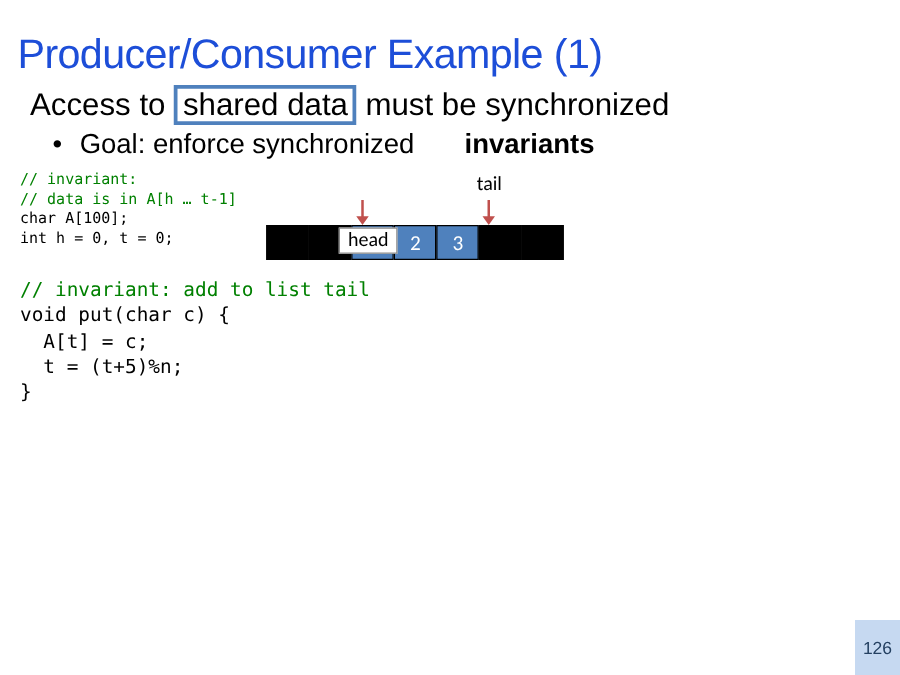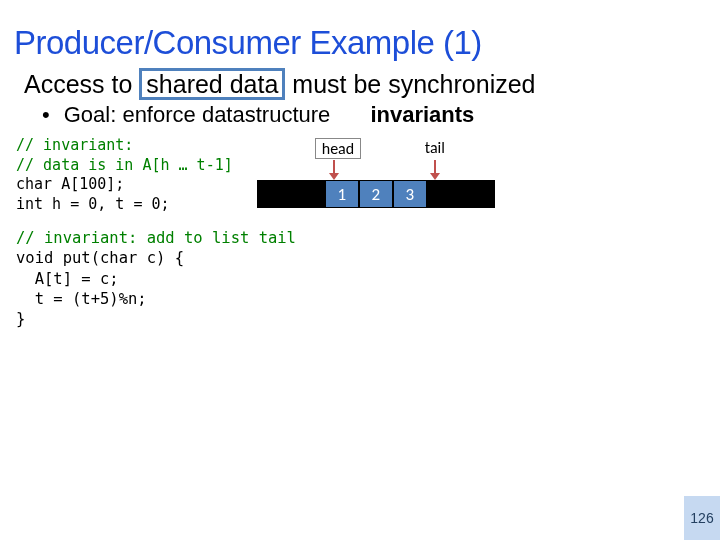--- a/index.html
+++ b/index.html
@@ -5,26 +5,26 @@
   * { box-sizing: border-box; margin: 0; padding: 0; }
   html, body { width: 720px; height: 540px; font-family: Arial, Helvetica, sans-serif; background: #fff; position: relative; }
   .slide { width: 720px; height: 540px; position: relative; padding: 8px 14px; }
   .title { font-size: 33px; font-weight: 400; color: #1d4ed8; margin-bottom: 6px; letter-spacing: -0.5px; margin-top: 16px; }
   .subtitle { font-size: 25px; color: #000; margin: 4px 0 2px 10px; white-space: nowrap; }
   .highlight { border: 3px solid #4f81bd; border-radius: 0; padding: 0 4px; display: inline-block; line-height: 1.05; }
   .bullet-row { display: flex; align-items: baseline; margin: 2px 0 8px 28px; font-size: 22px; color: #000; }
   .bullet-dot { margin-right: 14px; }
   .invariants { font-weight: 700; margin-left: 34px; }
   .content-row { display: flex; align-items: flex-start; }
-  .code-left { font-family: "Lucida Console", Consolas, monospace; font-size: 15px; line-height: 1.3; white-space: pre; color: #000; flex: 0 0 auto; padding-left: 2px; }
+  .code-left { font-family: "Lucida Console", Consolas, monospace; font-size: 12px; line-height: 1.3; white-space: pre; color: #000; flex: 0 0 auto; padding-left: 2px; }
   .comment { color: #008000; }
   .diagram { flex: 1; position: relative; padding-top: 2px; padding-left: 18px; }
   .labels { position: relative; height: 22px; }
   .label { position: absolute; font-family: Calibri, Arial, sans-serif; font-size: 16px; color: #000; }
-  .label-head { left: 64px; border: 1px solid #888; padding: 0 6px; background: #fff; }
+  .label-head { left: 64px; border: 1px solid #888; padding: 0 6px; background: #fff; margin-top: 44px; }
   .label-tail { left: 174px; }
   .arrows { position: relative; height: 20px; }
   .arrow { position: absolute; width: 2px; height: 14px; background: #c0504d; }
   .arrow::after { content: ""; position: absolute; bottom: -6px; left: -4px; border-left: 5px solid transparent; border-right: 5px solid transparent; border-top: 7px solid #c0504d; }
   .arrow-head { left: 82px; }
   .arrow-tail { left: 183px; }
   .cells { display: flex; margin-left: 6px; }
   .cell { width: 34px; height: 28px; border: 1px solid #000; font-family: Calibri, Arial, sans-serif; font-size: 17px; color: #fff; display: flex; align-items: center; justify-content: center; }
   .cell.black { background: #000; }
   .cell.filled { background: #4f81bd; }
@@ -37,21 +37,21 @@
 <div class="slide">
   <div class="title">Producer/Consumer Example (1)</div>
 
   <div class="subtitle">
     <span>Access to </span><span class="highlight">shared data</span><span> must be synchronized</span>
   </div>
 
   <div class="bullet-row">
     <span class="bullet-dot">•</span>
     <span>
-      <span>Goal: enforce datastructure </span><span class="invariants">invariants</span>
+      <span>Goal: enforce synchronized </span><span class="invariants">invariants</span>
     </span>
   </div>
 
   <div class="content-row">
     <div class="code-left"><span class="comment">// invariant:</span>
 <span class="comment">// data is in A[h … t-1]</span>
 <span>char A[100];</span>
 <span>int h = 0, t = 0;</span></div>
 
     <div class="diagram">

